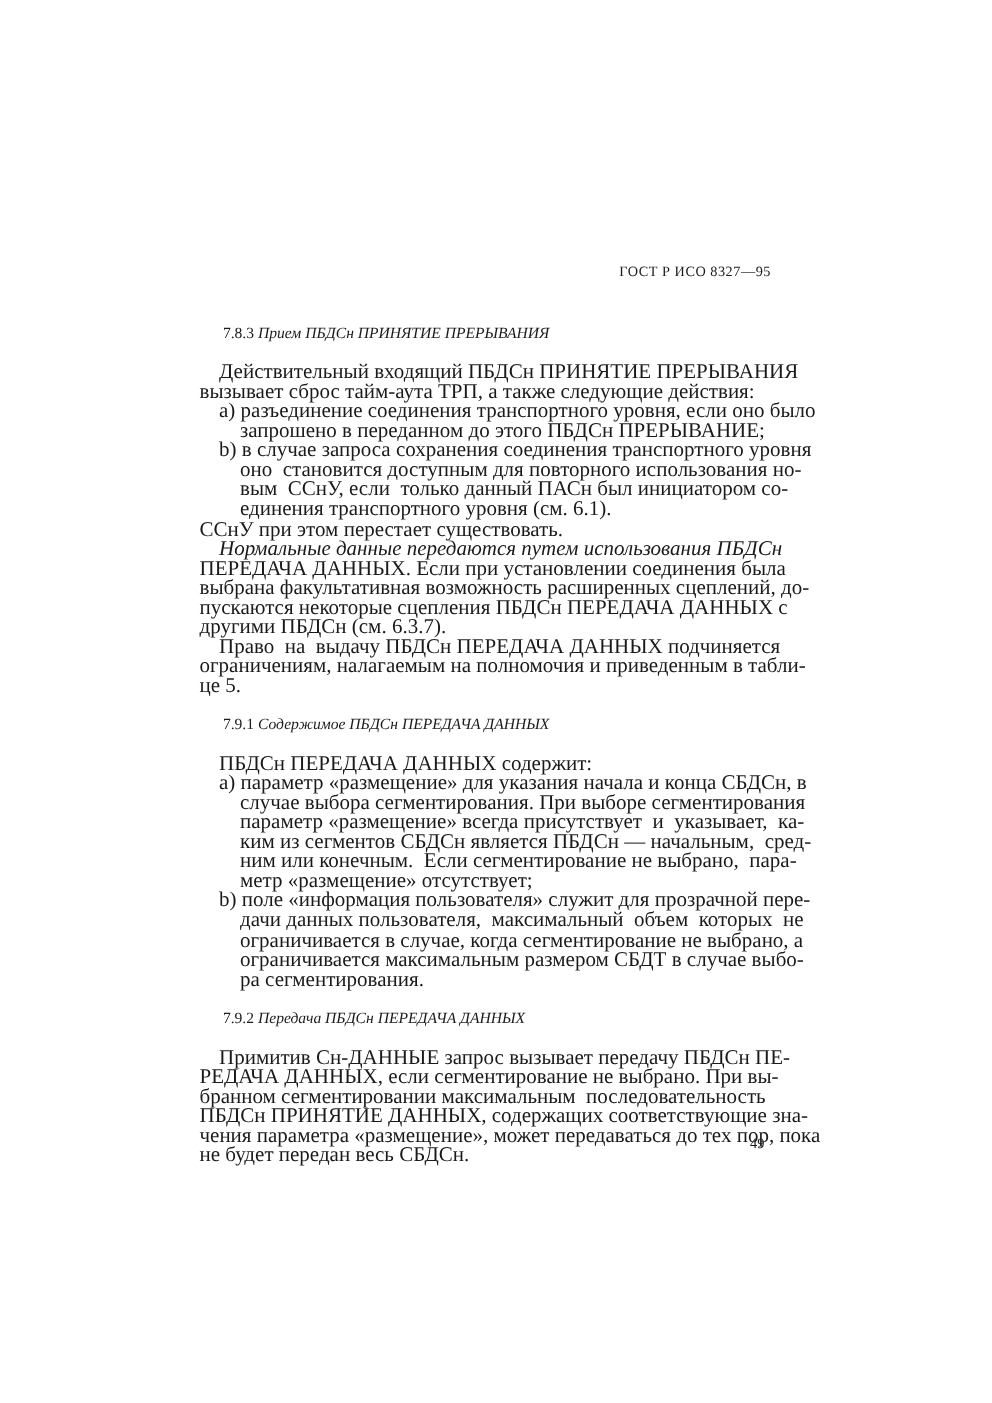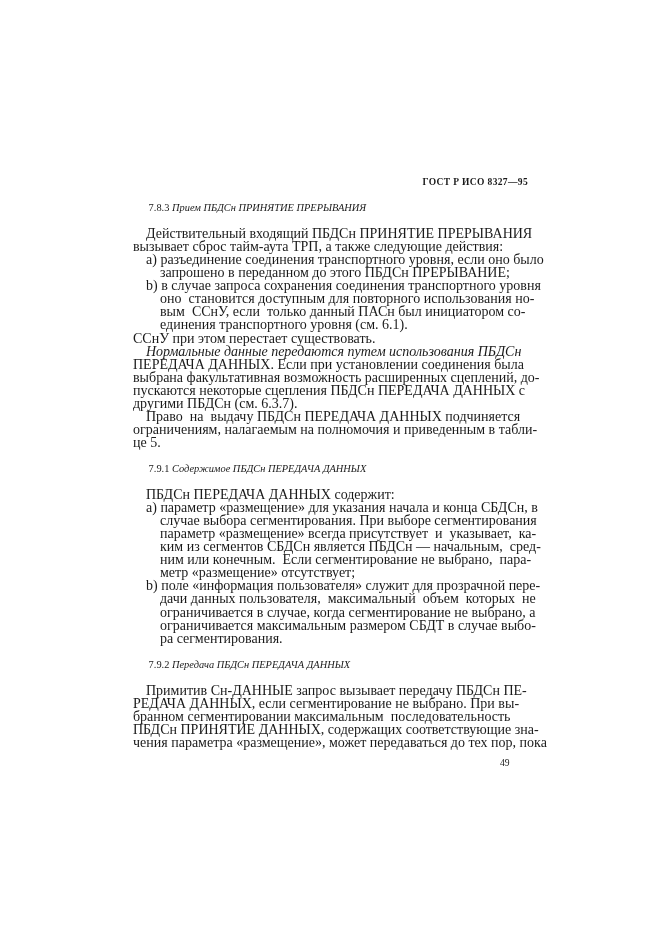--- a/index.html
+++ b/index.html
@@ -17,33 +17,33 @@
     position: relative;
     width: 661px;
     height: 935px;
     background: #ffffff;
     overflow: hidden;
   }
   
   .running-header {
     position: absolute;
     top: 178px;
-    right: 133px;
+    right: 147px;
     font-size: 9.5px;
-    font-weight: bold;
+    font-weight: normal;
     letter-spacing: 0.35px;
     white-space: nowrap;
     line-height: 1;
     padding-left: 48px;
   }
   
   .column {
     position: absolute;
     left: 133px;
-    top: 188px;
+    top: 203px;
     width: 396px;
   }
   .line {
     font-size: 14px;
     line-height: 13.05px;
     white-space: pre;
     letter-spacing: 0;
   }
   
   .head {
@@ -134,18 +134,19 @@
 
     <div class="head" style="text-indent:13px;">
       <span class="num">7.9.2</span><span> </span><span>Передача ПБДСн ПЕРЕДАЧА ДАННЫХ</span>
     </div>
 
     <div class="line" style="text-indent:13px;">Примитив Сн-ДАННЫЕ запрос вызывает передачу ПБДСн ПЕ-</div>
     <div class="line">РЕДАЧА ДАННЫХ, если сегментирование не выбрано. При вы-</div>
     <div class="line">бранном сегментировании максимальным  последовательность</div>
     <div class="line">ПБДСн ПРИНЯТИЕ ДАННЫХ, содержащих соответствующие зна-</div>
     <div class="line">чения параметра «размещение», может передаваться до тех пор, пока</div>
+    <div class="line">не будет передан весь СБДСн.</div>
 
   </div>
 
   <div class="folio">49</div>
 
 </div>
 
 </body></html>

